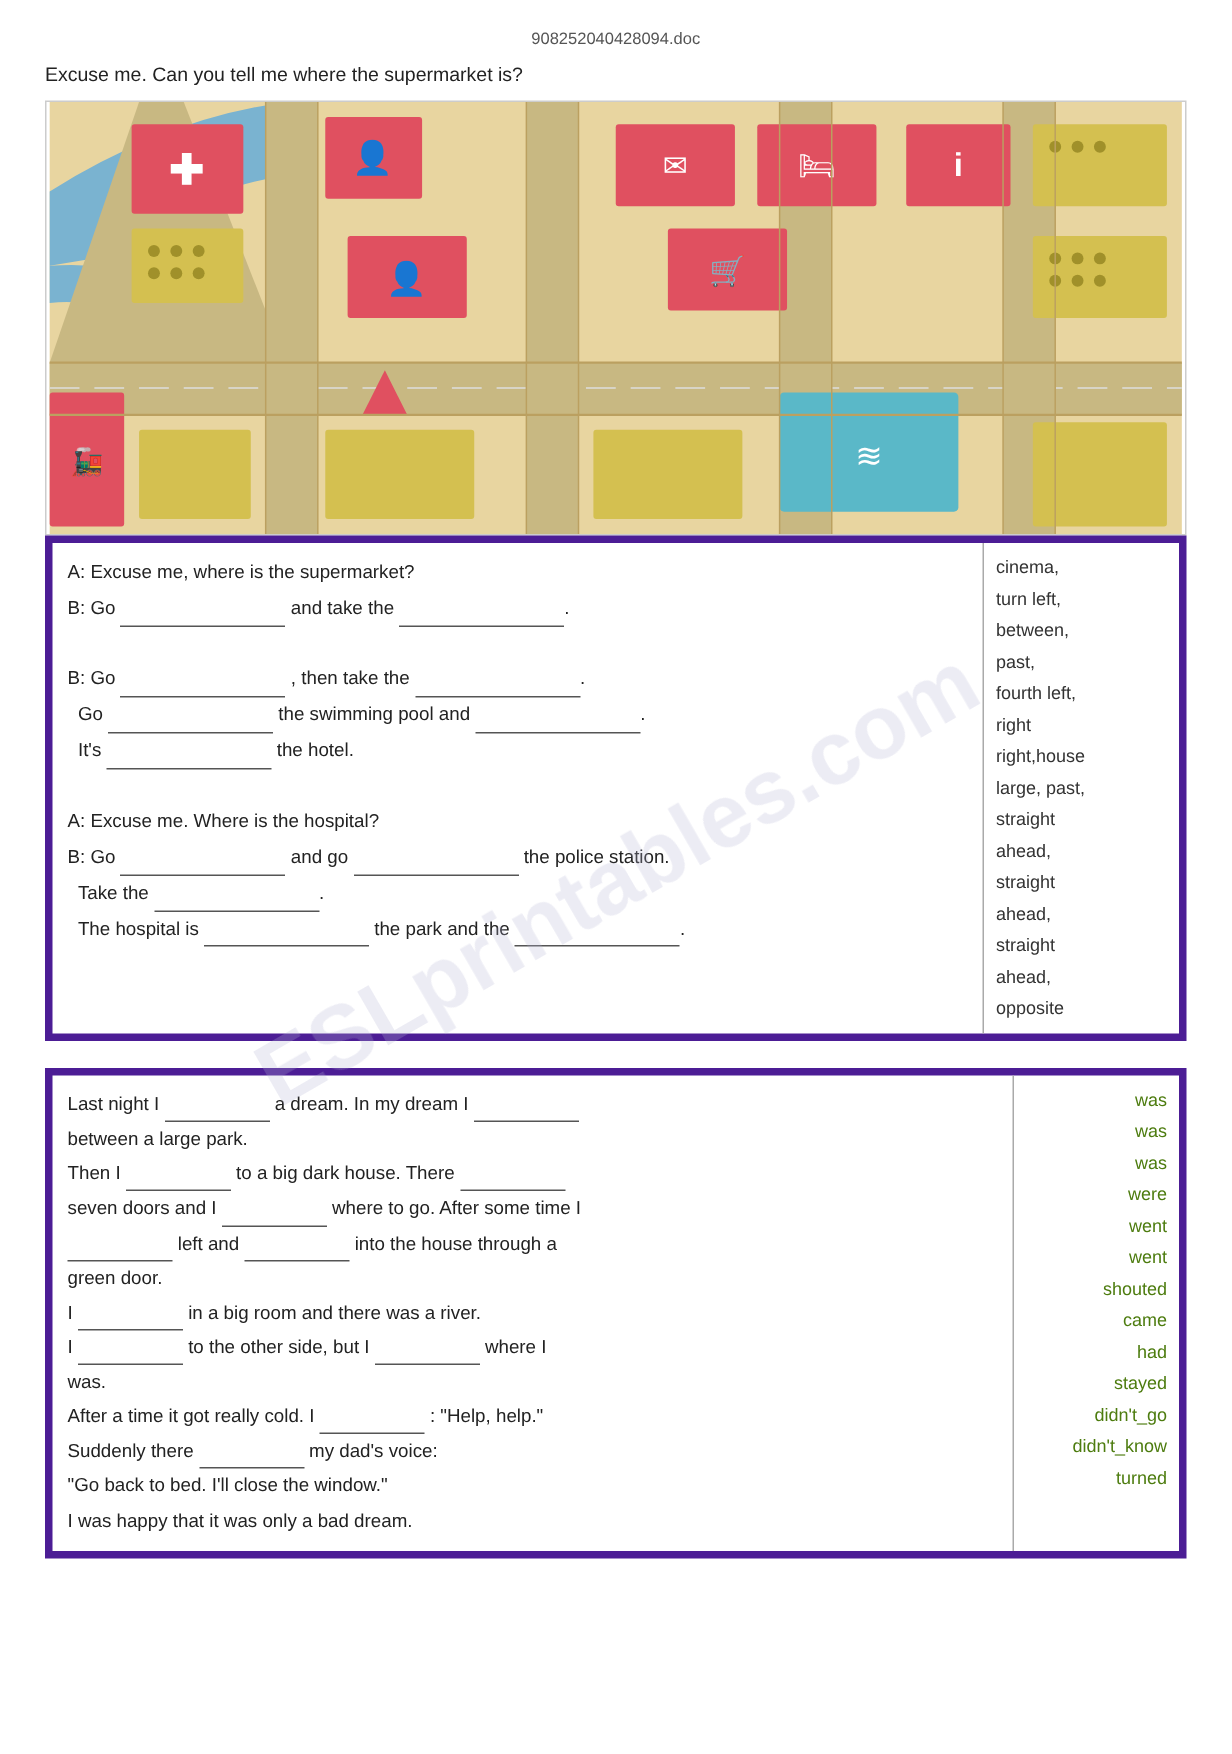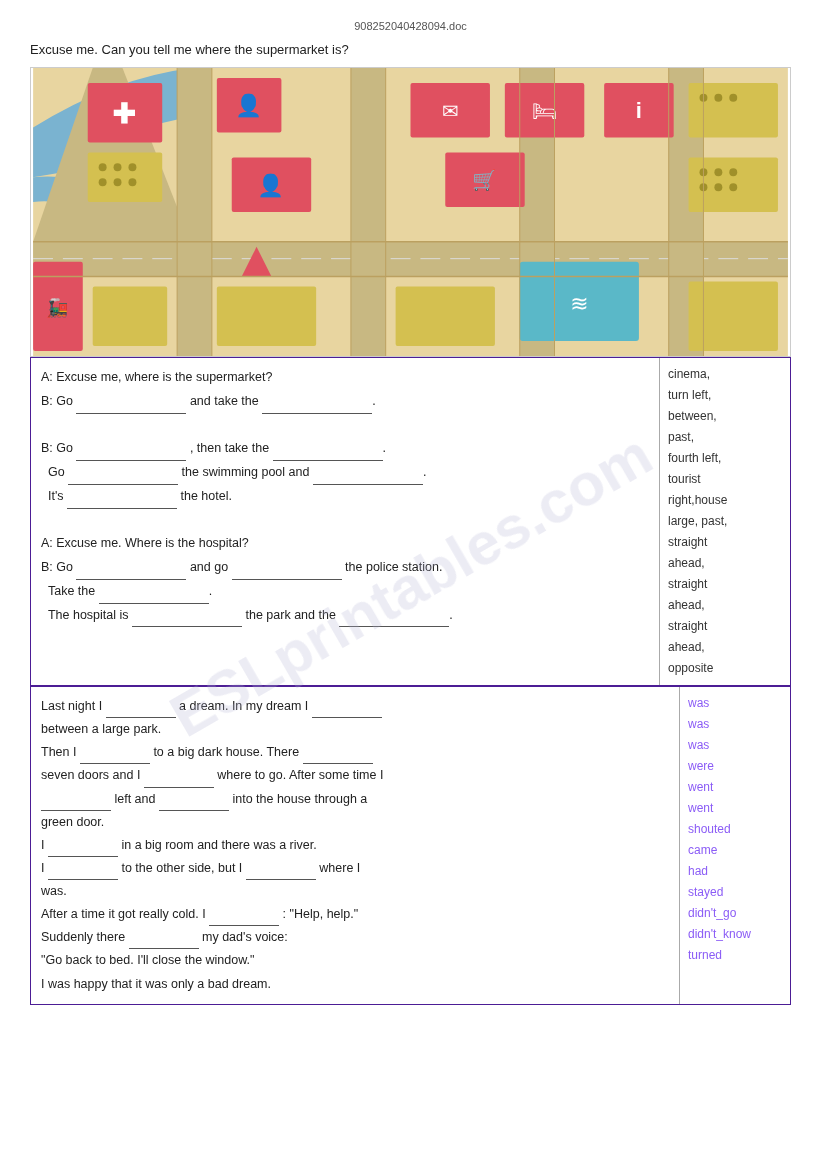--- a/index.html
+++ b/index.html
@@ -34,22 +34,22 @@
     }
 
     .map-svg {
       width: 100%;
       height: 100%;
     }
 
     
     .exercise-section {
       display: flex;
-      border: 1px solid #4c1d95;
-      margin-bottom: 0;
+      border: 5px solid #4c1d95;
+      margin-bottom: 18px;
     }
 
     .exercise-main {
       flex: 1;
       padding: 8px 10px;
       border-right: 1px solid #aaa;
       line-height: 1.9;
       font-size: 12.5px;
     }
 
@@ -83,21 +83,22 @@
       border-right: 1px solid #aaa;
       font-size: 12.5px;
       line-height: 1.85;
     }
 
     .exercise2-words {
       width: 110px;
       padding: 6px 8px;
       font-size: 12px;
       line-height: 1.75;
-      color: #8b5cf6;
+      color: #4d7c0f;
+      text-align: right;
     }
 
     
     .watermark {
       position: fixed;
       top: 50%;
       left: 50%;
       transform: translate(-50%, -50%) rotate(-30deg);
       font-size: 60px;
       color: rgba(180,180,210,0.25);
@@ -217,21 +218,21 @@
     <div>B: Go <span class="blank"></span> and go <span class="blank"></span> the police station.</div>
     <div>&nbsp;&nbsp;Take the <span class="blank"></span>.</div>
     <div>&nbsp;&nbsp;The hospital is <span class="blank"></span> the park and the <span class="blank"></span>.</div>
   </div>
   <div class="exercise-words">
     <div>cinema,</div>
     <div>turn left,</div>
     <div>between,</div>
     <div>past,</div>
     <div>fourth left,</div>
-    <div>tourist</div>
+    <div>right</div>
     <div>right,house</div>
     <div>large, past,</div>
     <div>straight</div>
     <div>ahead,</div>
     <div>straight</div>
     <div>ahead,</div>
     <div>straight</div>
     <div>ahead,</div>
     <div>opposite</div>
   </div>

